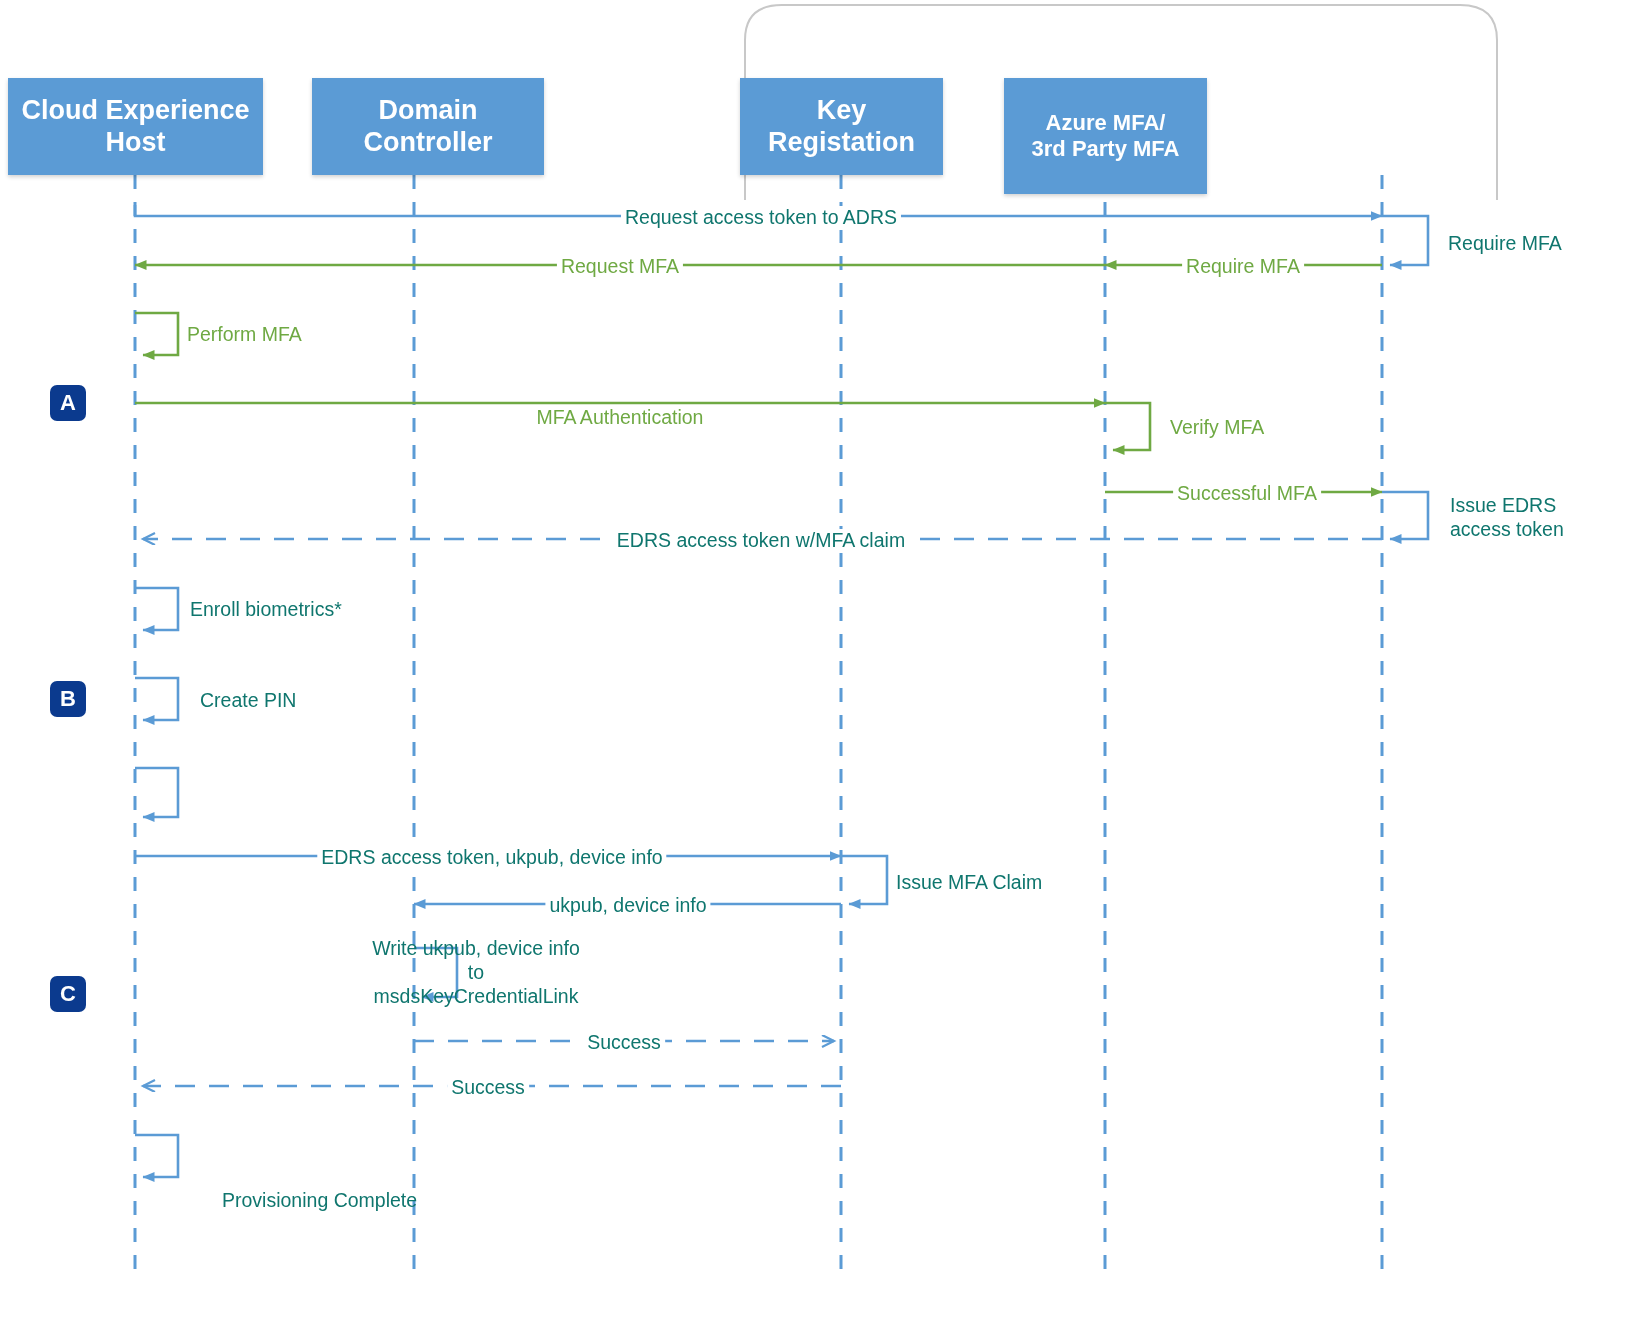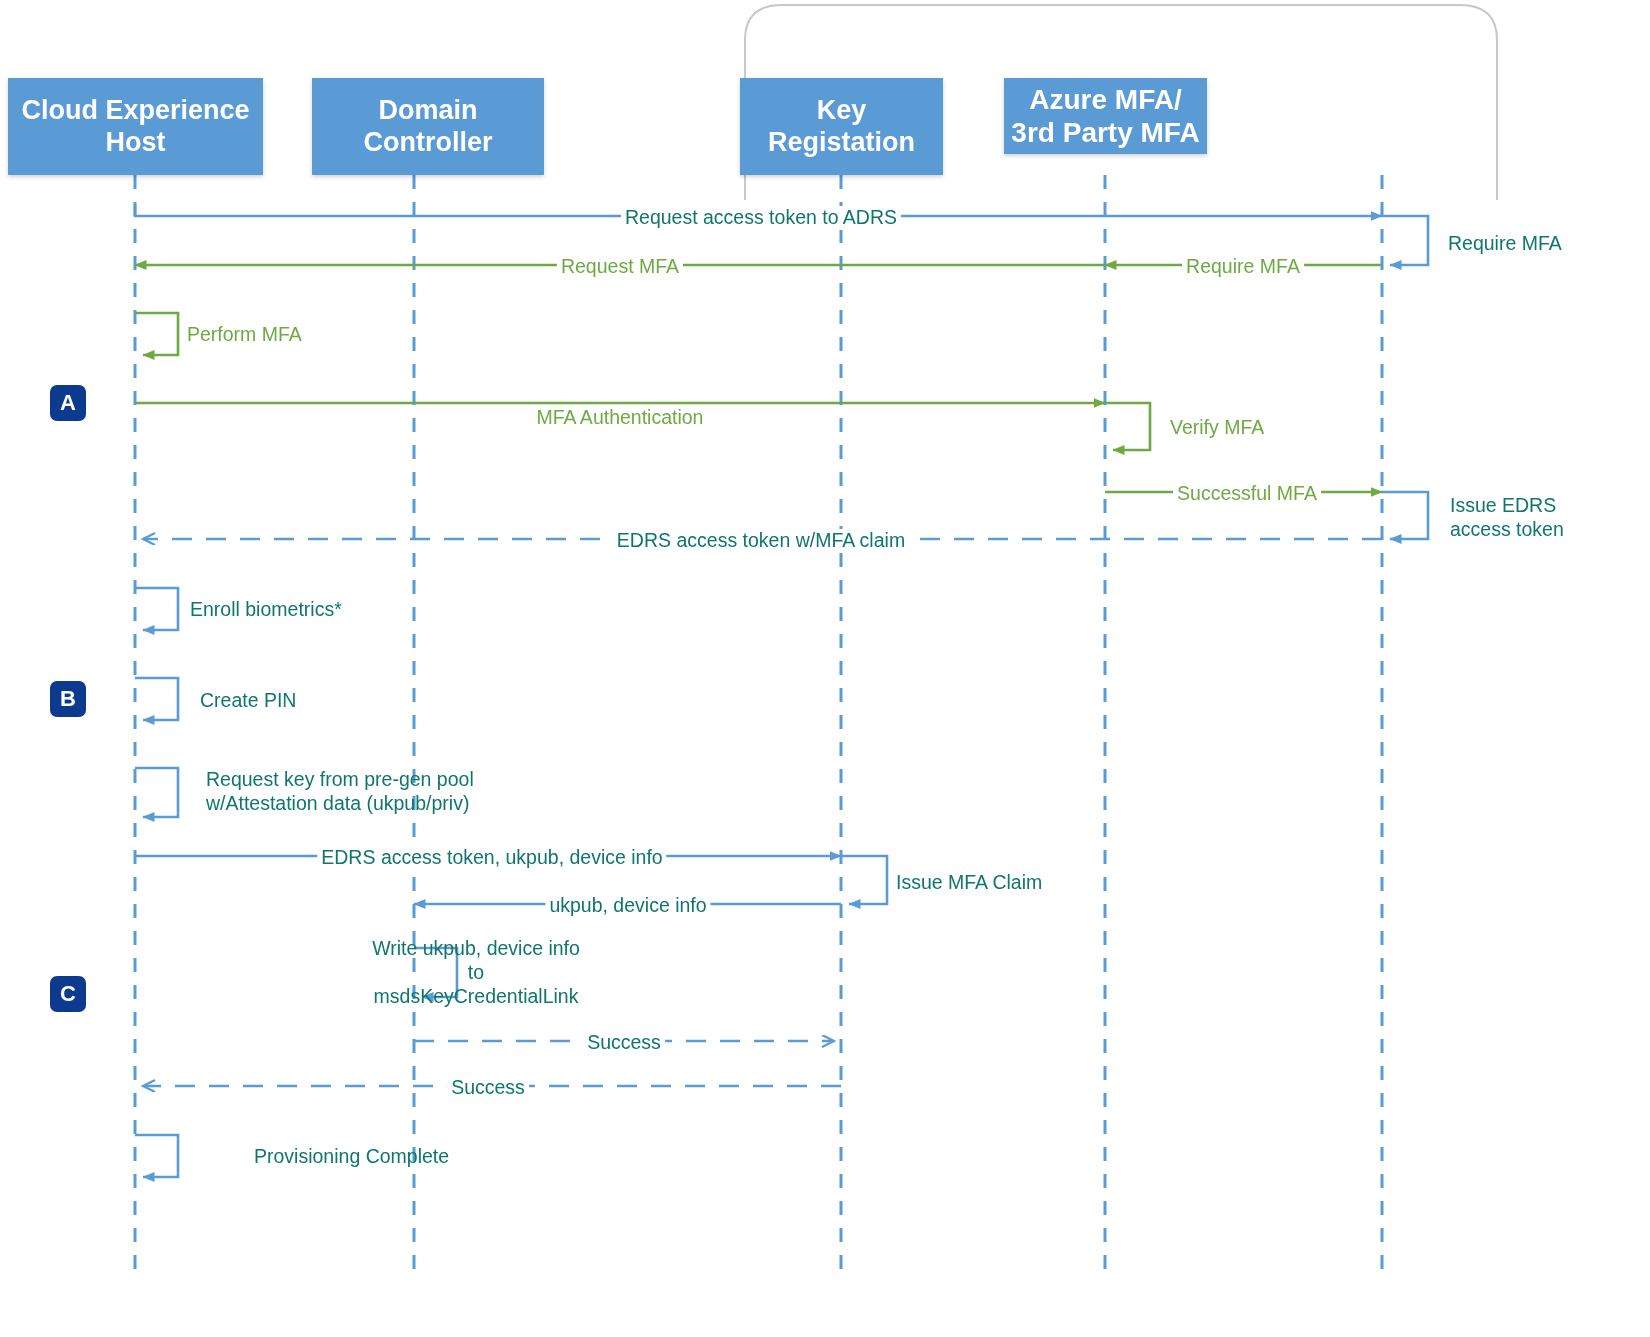--- a/index.html
+++ b/index.html
@@ -147,21 +147,21 @@
   <div class="hdr-box" style="left:312px;top:78px;width:232px;height:97px;font-size:27px;">
     <span style="white-space:pre-line">Domain
 Controller</span>
   </div>
 
   <div class="hdr-box" style="left:740px;top:78px;width:203px;height:97px;font-size:27px;">
     <span style="white-space:pre-line">Key
 Registation</span>
   </div>
 
-  <div class="hdr-box" style="left:1004px;top:78px;width:203px;height:76px;font-size:28px;">
+  <div class="hdr-box" style="left:1004px;top:78px;width:203px;height:116px;font-size:22px;">
     <span style="white-space:pre-line">Azure MFA/
 3rd Party MFA</span>
   </div>
 
 
   <div class="marker" style="left:50px;top:385px;">A</div>
   <div class="marker" style="left:50px;top:681px;">B</div>
   <div class="marker" style="left:50px;top:976px;">C</div>
 
   <div class="lbl ctr lbl-bg" style="left:761px;top:206px;">Request access token to ADRS</div>
@@ -182,32 +182,30 @@
 
   <div class="lbl lft" style="left:1450px;top:494px;white-space:pre-line;text-align:left;">Issue EDRS
 access token</div>
 
   <div class="lbl ctr lbl-bg" style="left:761px;top:529px;">EDRS access token w/MFA claim</div>
 
   <div class="lbl lft" style="left:190px;top:598px;">Enroll biometrics*</div>
 
   <div class="lbl lft" style="left:200px;top:689px;">Create PIN</div>
 
-  <div class="lbl" style="left:206px;top:768px;white-space:pre-line;text-align:left;">Request key from pre-gen pool
-w/Attestation data (ukpub/priv)</div>
 
   <div class="lbl ctr lbl-bg" style="left:492px;top:846px;">EDRS access token, ukpub, device info</div>
 
   <div class="lbl lft" style="left:896px;top:871px;">Issue MFA Claim</div>
 
   <div class="lbl ctr lbl-bg" style="left:628px;top:894px;">ukpub, device info</div>
 
   <div class="lbl" style="left:476px;top:937px;white-space:pre-line;text-align:center;transform:translateX(-50%);">Write ukpub, device info
 to
 msdsKeyCredentialLink</div>
 
   <div class="lbl ctr lbl-bg" style="left:624px;top:1031px;">Success</div>
 
   <div class="lbl ctr lbl-bg" style="left:488px;top:1076px;">Success</div>
 
-  <div class="lbl lft" style="left:222px;top:1145px;margin-left:32px;">Provisioning Complete</div>
+  <div class="lbl lft" style="left:222px;top:1189px;">Provisioning Complete</div>
 
 </div>
 
 </body></html>

